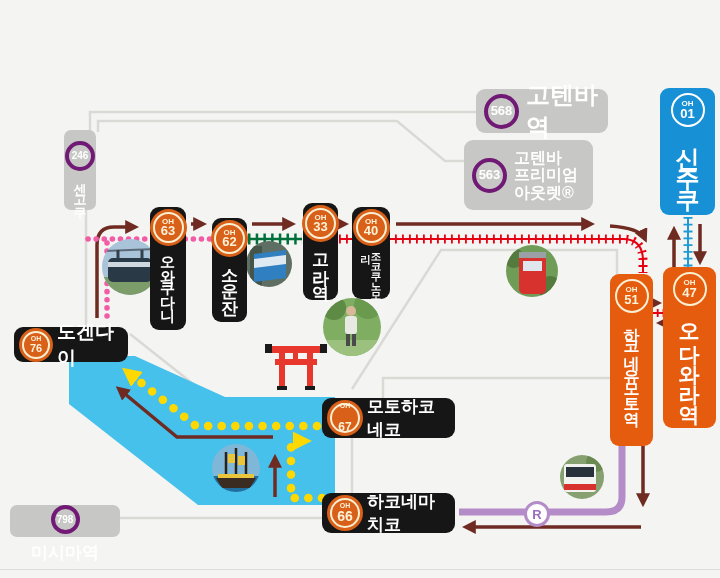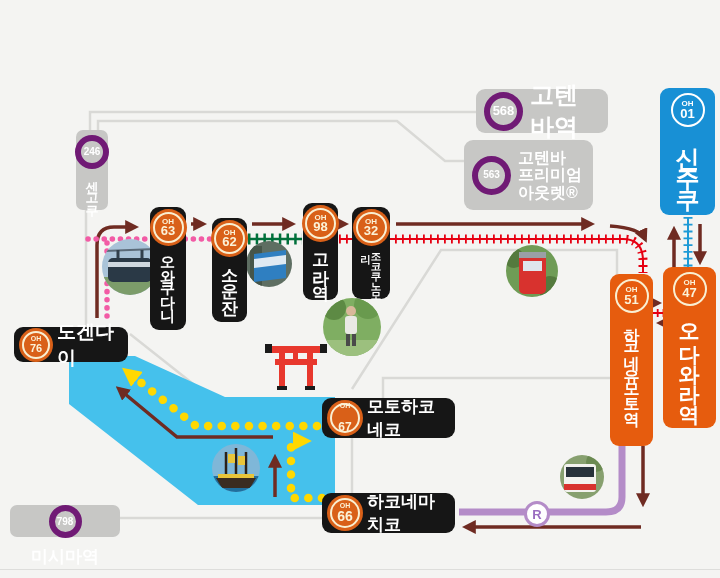--- a/index.html
+++ b/index.html
@@ -15,21 +15,21 @@
   .bluebx{background:#1890d5;color:#fff;}
   .graybx{background:#c7c7c5;color:#fff;}
   .vlabel{writing-mode:vertical-rl;text-orientation:upright;font-weight:bold;letter-spacing:-2px;line-height:1;}
   .hlabel{font-weight:bold;}
   
   .badge{border-radius:50%;display:flex;flex-direction:column;align-items:center;justify-content:center;
          font-weight:bold;line-height:0.95;flex:none;}
   .b-or{width:27px;height:27px;background:#d96018;border:2px solid #f9efd2;box-shadow:0 0 0 3px #d96018;color:#fbf2d8;}
   .b-cream{width:30px;height:30px;background:#e65c0e;border:2px solid #f9efd2;color:#fbf2d8;}
   .b-blue{width:30px;height:30px;background:#1890d5;border:2px solid #fff;color:#fff;}
-  .b-gray{background:transparent;border:6px solid #701a75;color:#fff;}
+  .b-gray{background:transparent;border:4px solid #701a75;color:#fff;}
   .oh{font-size:8px;} .num{font-size:13px;}
   .num-only{font-size:12px;}
   
   #rbadge{position:absolute;left:524px;top:501px;width:20px;height:20px;border-radius:50%;
           background:#fff;border:3px solid #b48cc8;color:#9a6cc0;font-weight:bold;font-size:13px;
           display:flex;align-items:center;justify-content:center;}
   #baseline{position:absolute;left:0;top:569px;width:720px;height:1px;background:#dddddb;}
 </style>
 </head>
 <body>
@@ -195,37 +195,37 @@
   </svg>
 
   <div class="box vbox bluebx" style="left:660px;top:88px;width:55px;height:127px;">
     <span class="badge b-blue">
       <span class="oh">OH</span>
       <span class="num">01</span>
     </span>
     <span class="vlabel" style="font-size:24px;">신주쿠</span>
   </div>
 
-  <div class="box vbox graybx" style="left:76px;top:130px;width:32px;height:80px;border-radius:7px;">
+  <div class="box vbox graybx" style="left:64px;top:130px;width:32px;height:80px;border-radius:7px;justify-content:flex-end;">
     <span class="badge b-gray" style="width:22px;height:22px;">
       <span class="num-only" style="font-size:10px;">246</span>
     </span>
     <span class="vlabel" style="font-size:13px;letter-spacing:-1px;">센고쿠</span>
   </div>
 
   <div class="box hbox graybx" style="left:476px;top:89px;width:132px;height:44px;">
     <span class="badge b-gray" style="width:27px;height:27px;">
       <span class="num-only" style="font-size:13px;">568</span>
     </span>
     <span class="hlabel" style="font-size:24px;">고텐바역</span>
   </div>
 
   <div class="box hbox graybx" style="left:464px;top:140px;width:129px;height:70px;">
     <span class="badge b-gray" style="width:27px;height:27px;">
-      <span class="num-only" style="font-size:10px;">563</span>
+      <span class="num-only" style="font-size:13px;">563</span>
     </span>
     <span class="hlabel" style="font-size:16px;line-height:1.1;">
       <span style="display:block;">고텐바</span>
       <span style="display:block;">프리미엄</span>
       <span style="display:block;">아웃렛®</span>
     </span>
   </div>
 
   <div class="box hbox graybx" style="left:10px;top:505px;width:110px;height:32px;border-radius:7px;flex-direction:column;">
     <span class="badge b-gray" style="width:21px;height:21px;">
@@ -246,29 +246,29 @@
     <span class="badge b-or">
       <span class="oh">OH</span>
       <span class="num">62</span>
     </span>
     <span class="vlabel" style="font-size:17px;">소운잔</span>
   </div>
 
   <div class="box vbox black" style="left:303px;top:203px;width:35px;height:97px;">
     <span class="badge b-or">
       <span class="oh">OH</span>
-      <span class="num">98</span>
+      <span class="num">33</span>
     </span>
     <span class="vlabel" style="font-size:17px;">고라역</span>
   </div>
 
   <div class="box vbox black" style="left:352px;top:207px;width:38px;height:92px;">
     <span class="badge b-or">
       <span class="oh">OH</span>
-      <span class="num">32</span>
+      <span class="num">40</span>
     </span>
     <span class="vlabel" style="font-size:10.5px;letter-spacing:-1px;">조코쿠노모리</span>
   </div>
 
   <div class="box hbox black" style="left:14px;top:327px;width:114px;height:35px;">
     <span class="badge b-or" style="width:24px;height:24px;">
       <span class="oh" style="font-size:7px;">OH</span>
       <span class="num" style="font-size:11px;">76</span>
     </span>
     <span class="hlabel" style="font-size:19px;">도겐다이</span>

